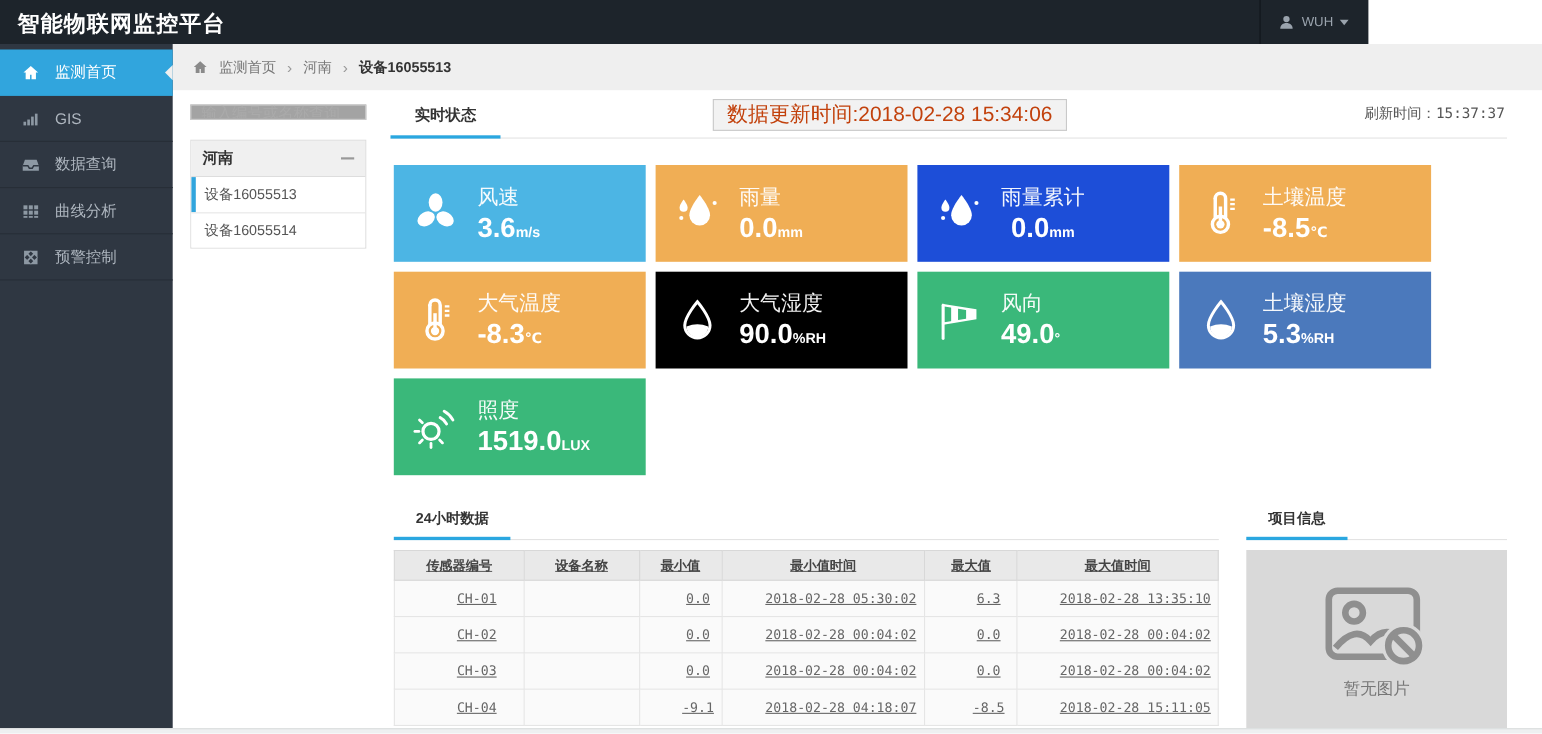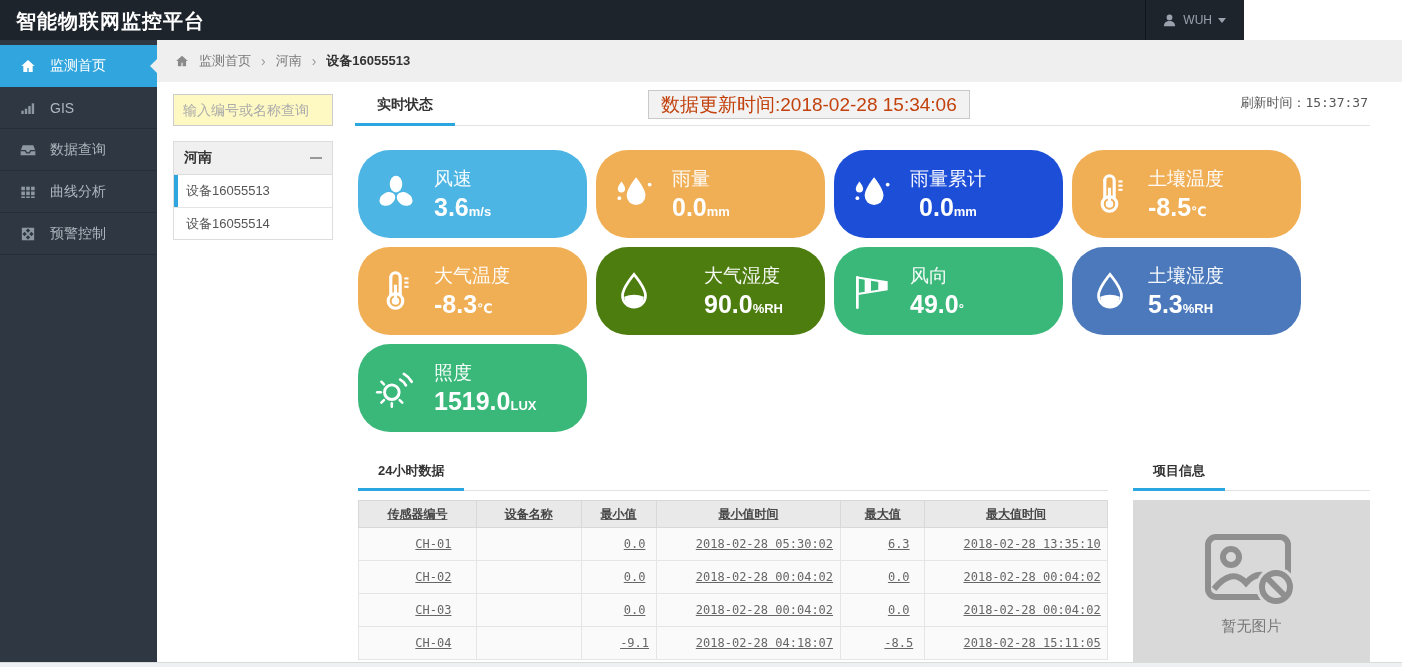--- a/index.html
+++ b/index.html
@@ -26,21 +26,21 @@
 
   
   .breadcrumb { position:absolute; left:157px; top:40px; width:1245px; height:42px; background:#efefef;
     display:flex; align-items:center; gap:10px; padding-left:18px; font-size:13px; color:#777; z-index:10; }
   .crumb { color:#777; cursor:pointer; }
   .crumb.current { color:#333; font-weight:bold; cursor:default; }
   .crumb-sep { color:#999; font-size:14px; }
 
   
   .tree-panel { position:absolute; left:173px; top:94px; width:160px; }
-  .search-input { width:160px; height:32px; border:1px solid #ccc; background:#fef9c3; padding:0 9px;
+  .search-input { width:160px; height:14px; border:1px solid #ccc; background:#a3a3a3; padding:0 9px;
     font-size:14px; color:#333; outline:none; font-family:inherit; }
   .search-input::placeholder { color:#aaa; }
   .tree-box { margin-top:15px; border:1px solid #ddd; background:#fff; }
   .tree-group-header { height:33px; background:#f0f0f0; display:flex; align-items:center; justify-content:space-between;
     padding:0 10px; font-size:14px; font-weight:bold; color:#333; border-bottom:1px solid #ddd; cursor:pointer; }
   .collapse-icon { width:12px; height:2px; background:#999; }
   .tree-item { position:relative; height:32px; display:flex; align-items:center; padding-left:12px;
     font-size:13px; color:#555; background:#fff; cursor:pointer; }
   .tree-item + .tree-item { border-top:1px solid #e5e5e5; }
   .tree-item.selected { border-left:4px solid #31a5dd; padding-left:8px; }
@@ -49,21 +49,21 @@
   .status-header { position:absolute; left:355px; top:85px; width:1015px; height:41px; border-bottom:1px solid #e3e3e3; }
   .tab-active { display:inline-block; height:41px; line-height:38px; padding:0 22px; font-size:14px; font-weight:bold;
     color:#333; border-bottom:3px solid #2aa7e0; cursor:pointer; }
   .update-btn { position:absolute; left:293px; top:5px; height:29px; padding:0 12px; background:#f2f2f2;
     border:1px solid #c9c9c9; font-size:19px; color:#c2410c; line-height:27px; cursor:pointer; font-family:inherit; }
   .refresh-box { position:absolute; right:2px; top:9px; font-size:13px; color:#555; }
   .refresh-box .time { font-family:"DejaVu Sans Mono",monospace; }
 
   
   .cards { position:absolute; left:358px; top:150px; width:948px; }
-  .card { position:absolute; width:229px; height:88px; color:#fff; display:flex; align-items:center; cursor:default;border-radius:32px; }
+  .card { position:absolute; width:229px; height:88px; color:#fff; display:flex; align-items:center; cursor:default; }
   .card .icon-wrap { width:76px; display:flex; align-items:center; justify-content:center; }
   .card .txt { display:flex; flex-direction:column; gap:2px; }
   .card .label { font-size:19px; font-weight:normal; opacity:.95; }
   .card .value { font-size:25px; font-weight:bold; line-height:1.1; }
   .card .unit { font-size:13px; font-weight:bold; }
   .c0 { left:0;    top:0;   } .c1 { left:238px; top:0; } .c2 { left:476px; top:0; } .c3 { left:714px; top:0; }
   .c4 { left:0;    top:97px;} .c5 { left:238px; top:97px;} .c6 { left:476px; top:97px;} .c7 { left:714px; top:97px;align-items:center;}
   .c8 { left:0;    top:194px;}
 
   
@@ -284,21 +284,21 @@
               <line x1="30" y1="18" x2="34" y2="18"></line>
           </g>
         </svg>
       </div>
       <div class="txt">
         <span class="label">大气温度</span>
         <span class="value"><span>-8.3</span><span class="unit">℃</span></span>
       </div>
     </div>
 
-    <div class="card c5" style="background-color: #4d7c0f; gap: 32px;">
+    <div class="card c5" style="background-color: #000000;">
       <div class="icon-wrap">
         <svg width="46" height="46" viewBox="0 0 44 44">
           <path d="M22 6C22 6 11 19 11 26.5A11 11 0 0 0 33 26.5C33 19 22 6 22 6Z" fill="none" stroke="#ffffff" stroke-width="2.6"></path>
           <path d="M12.6 27.5 Q22 23.5 31.4 27.5 A9.4 9.4 0 0 1 12.6 27.5 Z" fill="#ffffff"></path>
         </svg>
       </div>
       <div class="txt">
         <span class="label">大气湿度</span>
         <span class="value"><span>90.0</span><span class="unit">%RH</span></span>
       </div>

